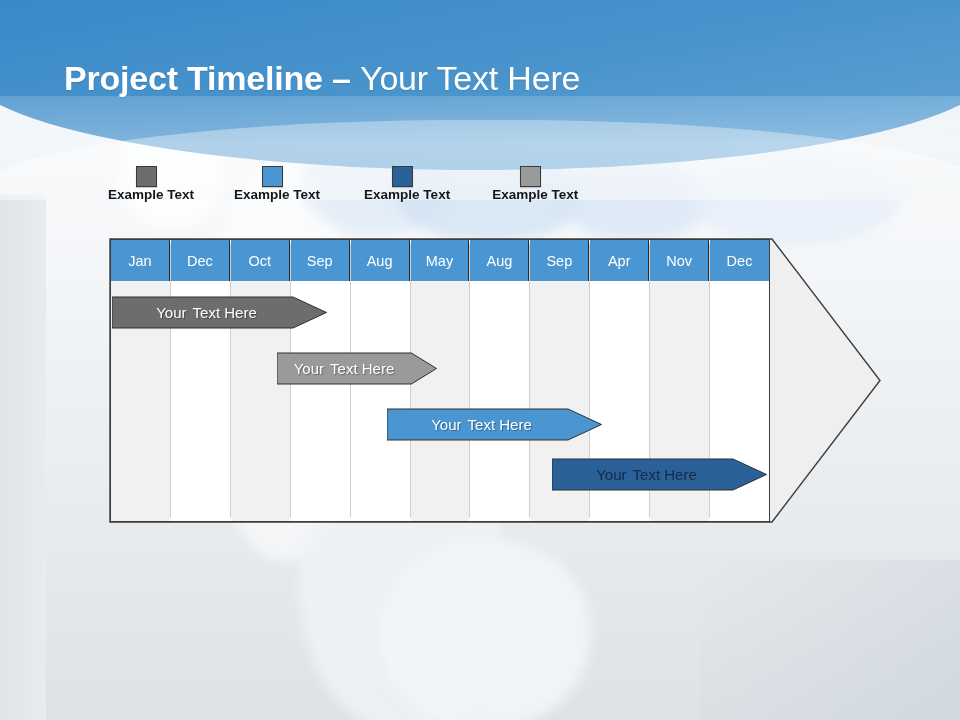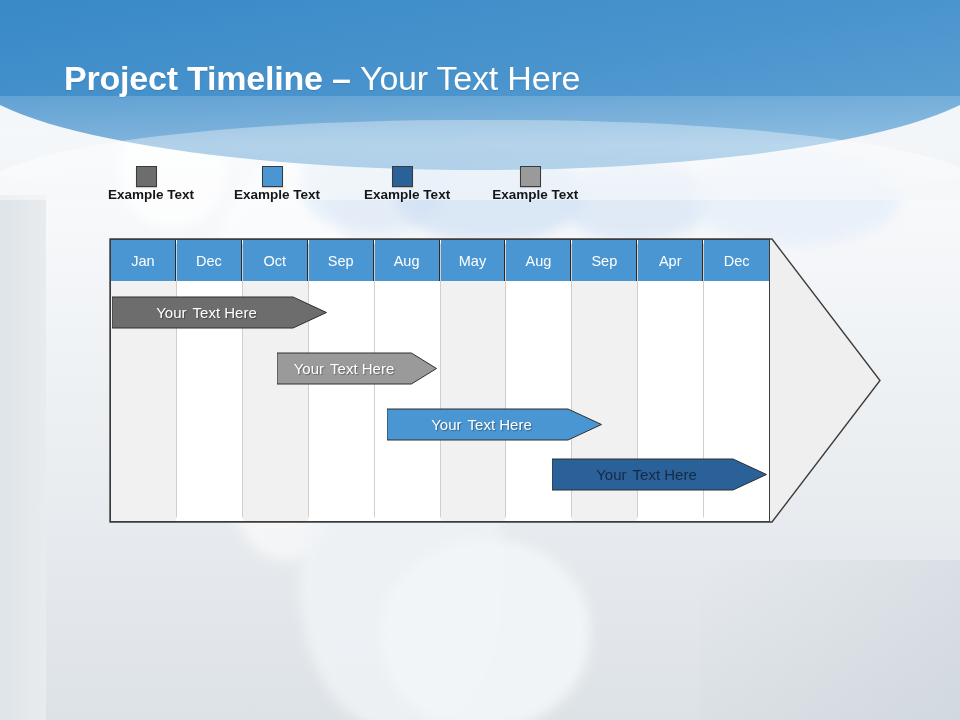--- a/index.html
+++ b/index.html
@@ -273,20 +273,24 @@
         <div class="col-body"></div>
       </div>
       <div class="col alt">
         <div class="col-head">Sep</div>
         <div class="col-body"></div>
       </div>
       <div class="col">
         <div class="col-head">Apr</div>
         <div class="col-body"></div>
       </div>
+      <div class="col alt">
+        <div class="col-head">Nov</div>
+        <div class="col-body"></div>
+      </div>
       <div class="col">
         <div class="col-head">Dec</div>
         <div class="col-body"></div>
       </div>
     </div>
 
   <div id="arrows-root">
       <div class="task-arrow" style="left: 112px; top: 296px; width: 215px;">
         <svg class="shape" viewBox="0 0 215 33" preserveAspectRatio="none">
           <polygon points="0,1 181,1 214.5,16.5 181,32 0,32" fill="#6d6d6d" stroke="#2f2f2f" stroke-width="1"></polygon>

